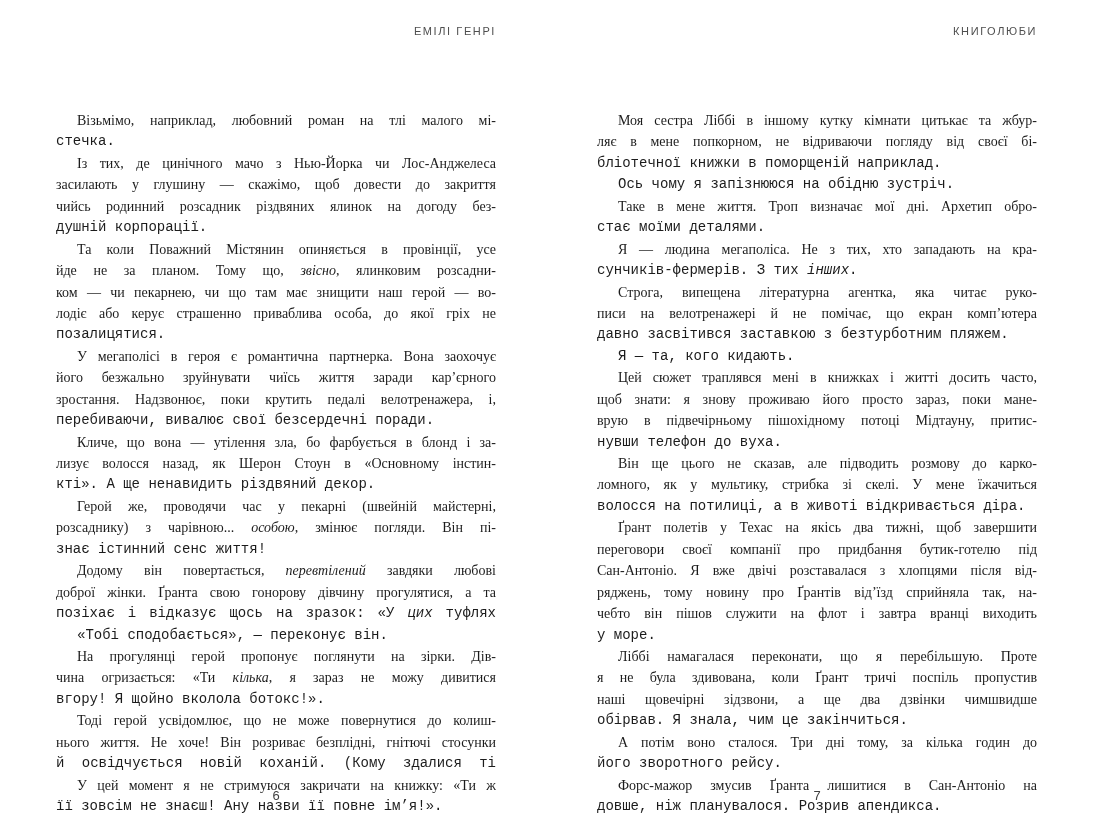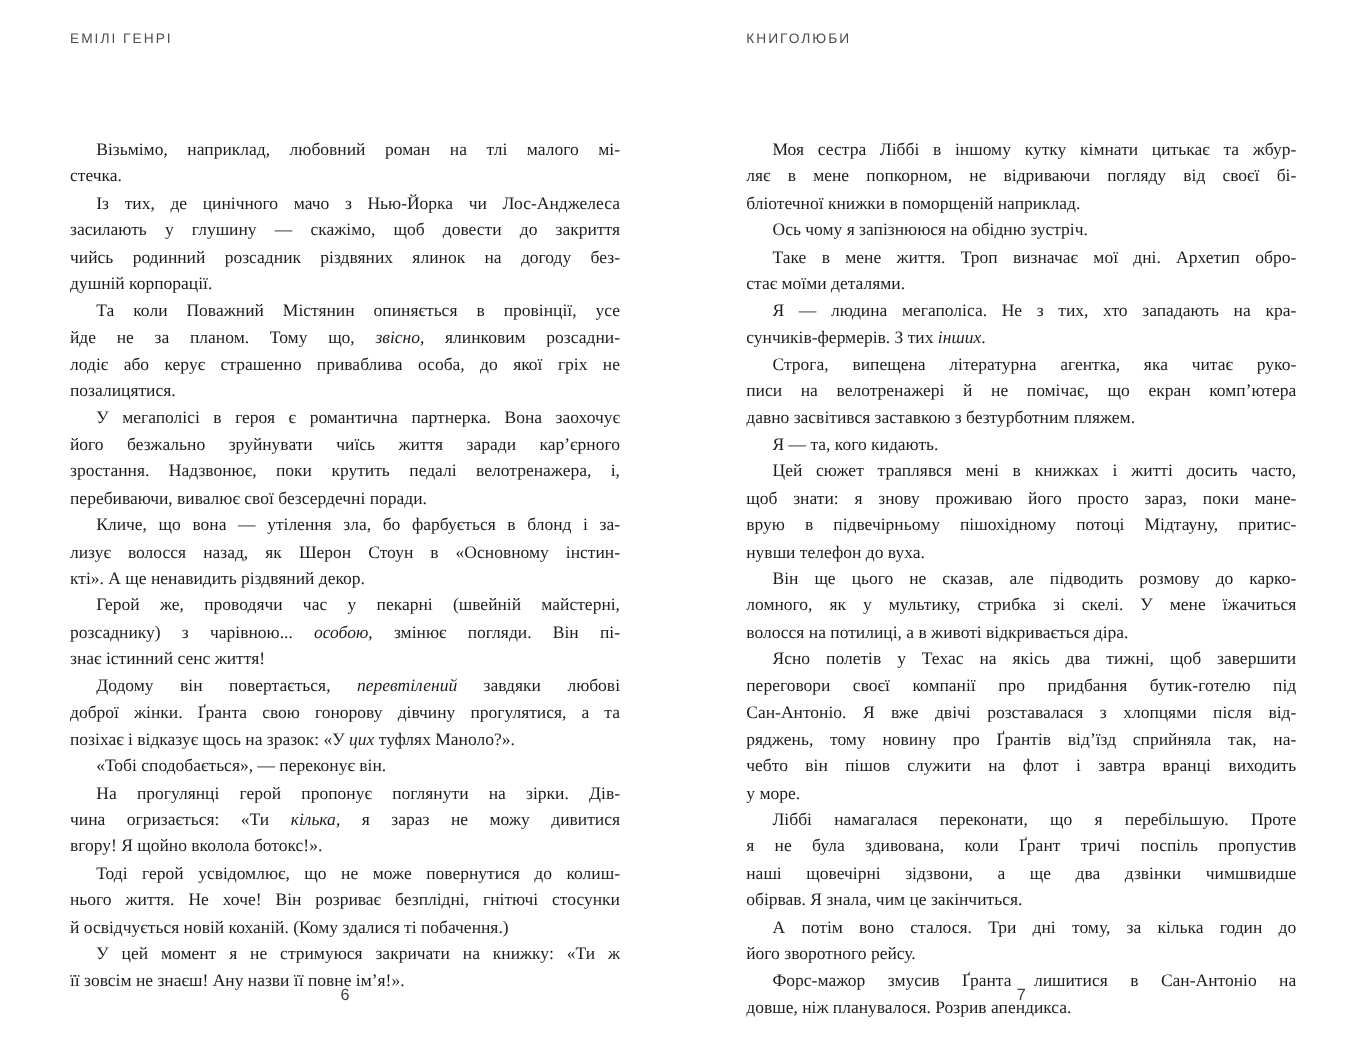--- a/index.html
+++ b/index.html
@@ -22,21 +22,21 @@
     height: 830px;
     width: 440px;
   }
   .page.left  { left: 56px; }
   .page.right { left: 597px; }
   .running-header {
     position: absolute;
     top: 25px;
     left: 0;
     width: 100%;
-    text-align: left;
+    text-align: right;
     font-family: "Liberation Sans", sans-serif;
     font-size: 11px;
     font-weight: 400;
     letter-spacing: 1.6px;
     color: #4e4e4e;
   }
   .body-text {
     position: absolute;
     top: 66px;
     left: 0;
@@ -48,21 +48,21 @@
   }
   .line {
     height: 21.45px;
     line-height: 21.45px;
     overflow: hidden;
     text-align: justify;
     text-align-last: justify;
     text-justify: inter-word;
   }
   .line.first { text-indent: 21px; }
-  .line.last  { text-align-last: left; }
+  .line.last  { text-align-last: left; font-family: Liberation Mono, monospace; }
   .line i { font-style: italic; }
   .page-number {
     position: absolute;
     top: 788px;
     left: 0;
     width: 100%;
     text-align: center;
     font-family: "Liberation Sans", sans-serif;
     font-size: 13px;
     color: #3f3f3f;
@@ -77,20 +77,21 @@
     <div class="running-header">ЕМІЛІ ГЕНРІ</div>
     <div class="body-text">
         <div class="line first">Візьмімо, наприклад, любовний роман на тлі малого мі-</div>
         <div class="line last">стечка.</div>
         <div class="line first">Із тих, де цинічного мачо з Нью-Йорка чи Лос-Анджелеса</div>
         <div class="line">засилають у глушину — скажімо, щоб довести до закриття</div>
         <div class="line">чийсь родинний розсадник різдвяних ялинок на догоду без-</div>
         <div class="line last">душній корпорації.</div>
         <div class="line first">Та коли Поважний Містянин опиняється в провінції, усе</div>
         <div class="line">йде не за планом. Тому що, <i>звісно</i>, ялинковим розсадни-</div>
+        <div class="line">ком — чи пекарнею, чи що там має знищити наш герой — во-</div>
         <div class="line">лодіє або керує страшенно приваблива особа, до якої гріх не</div>
         <div class="line last">позалицятися.</div>
         <div class="line first">У мегаполісі в героя є романтична партнерка. Вона заохочує</div>
         <div class="line">його безжально зруйнувати чиїсь життя заради кар’єрного</div>
         <div class="line">зростання. Надзвонює, поки крутить педалі велотренажера, і,</div>
         <div class="line last">перебиваючи, вивалює свої безсердечні поради.</div>
         <div class="line first">Кличе, що вона — утілення зла, бо фарбується в блонд і за-</div>
         <div class="line">лизує волосся назад, як Шерон Стоун в «Основному інстин-</div>
         <div class="line last">кті». А ще ненавидить різдвяний декор.</div>
         <div class="line first">Герой же, проводячи час у пекарні (швейній майстерні,</div>
@@ -127,21 +128,21 @@
         <div class="line">писи на велотренажері й не помічає, що екран комп’ютера</div>
         <div class="line last">давно засвітився заставкою з безтурботним пляжем.</div>
         <div class="line first last">Я — та, кого кидають.</div>
         <div class="line first">Цей сюжет траплявся мені в книжках і житті досить часто,</div>
         <div class="line">щоб знати: я знову проживаю його просто зараз, поки мане-</div>
         <div class="line">врую в підвечірньому пішохідному потоці Мідтауну, притис-</div>
         <div class="line last">нувши телефон до вуха.</div>
         <div class="line first">Він ще цього не сказав, але підводить розмову до карко-</div>
         <div class="line">ломного, як у мультику, стрибка зі скелі. У мене їжачиться</div>
         <div class="line last">волосся на потилиці, а в животі відкривається діра.</div>
-        <div class="line first">Ясно полетів у Техас на якісь два тижні, щоб завершити</div>
+        <div class="line first">Ґрант полетів у Техас на якісь два тижні, щоб завершити</div>
         <div class="line">переговори своєї компанії про придбання бутик-готелю під</div>
         <div class="line">Сан-Антоніо. Я вже двічі розставалася з хлопцями після від-</div>
         <div class="line">ряджень, тому новину про Ґрантів від’їзд сприйняла так, на-</div>
         <div class="line">чебто він пішов служити на флот і завтра вранці виходить</div>
         <div class="line last">у море.</div>
         <div class="line first">Ліббі намагалася переконати, що я перебільшую. Проте</div>
         <div class="line">я не була здивована, коли Ґрант тричі поспіль пропустив</div>
         <div class="line">наші щовечірні зідзвони, а ще два дзвінки чимшвидше</div>
         <div class="line last">обірвав. Я знала, чим це закінчиться.</div>
         <div class="line first">А потім воно сталося. Три дні тому, за кілька годин до</div>

